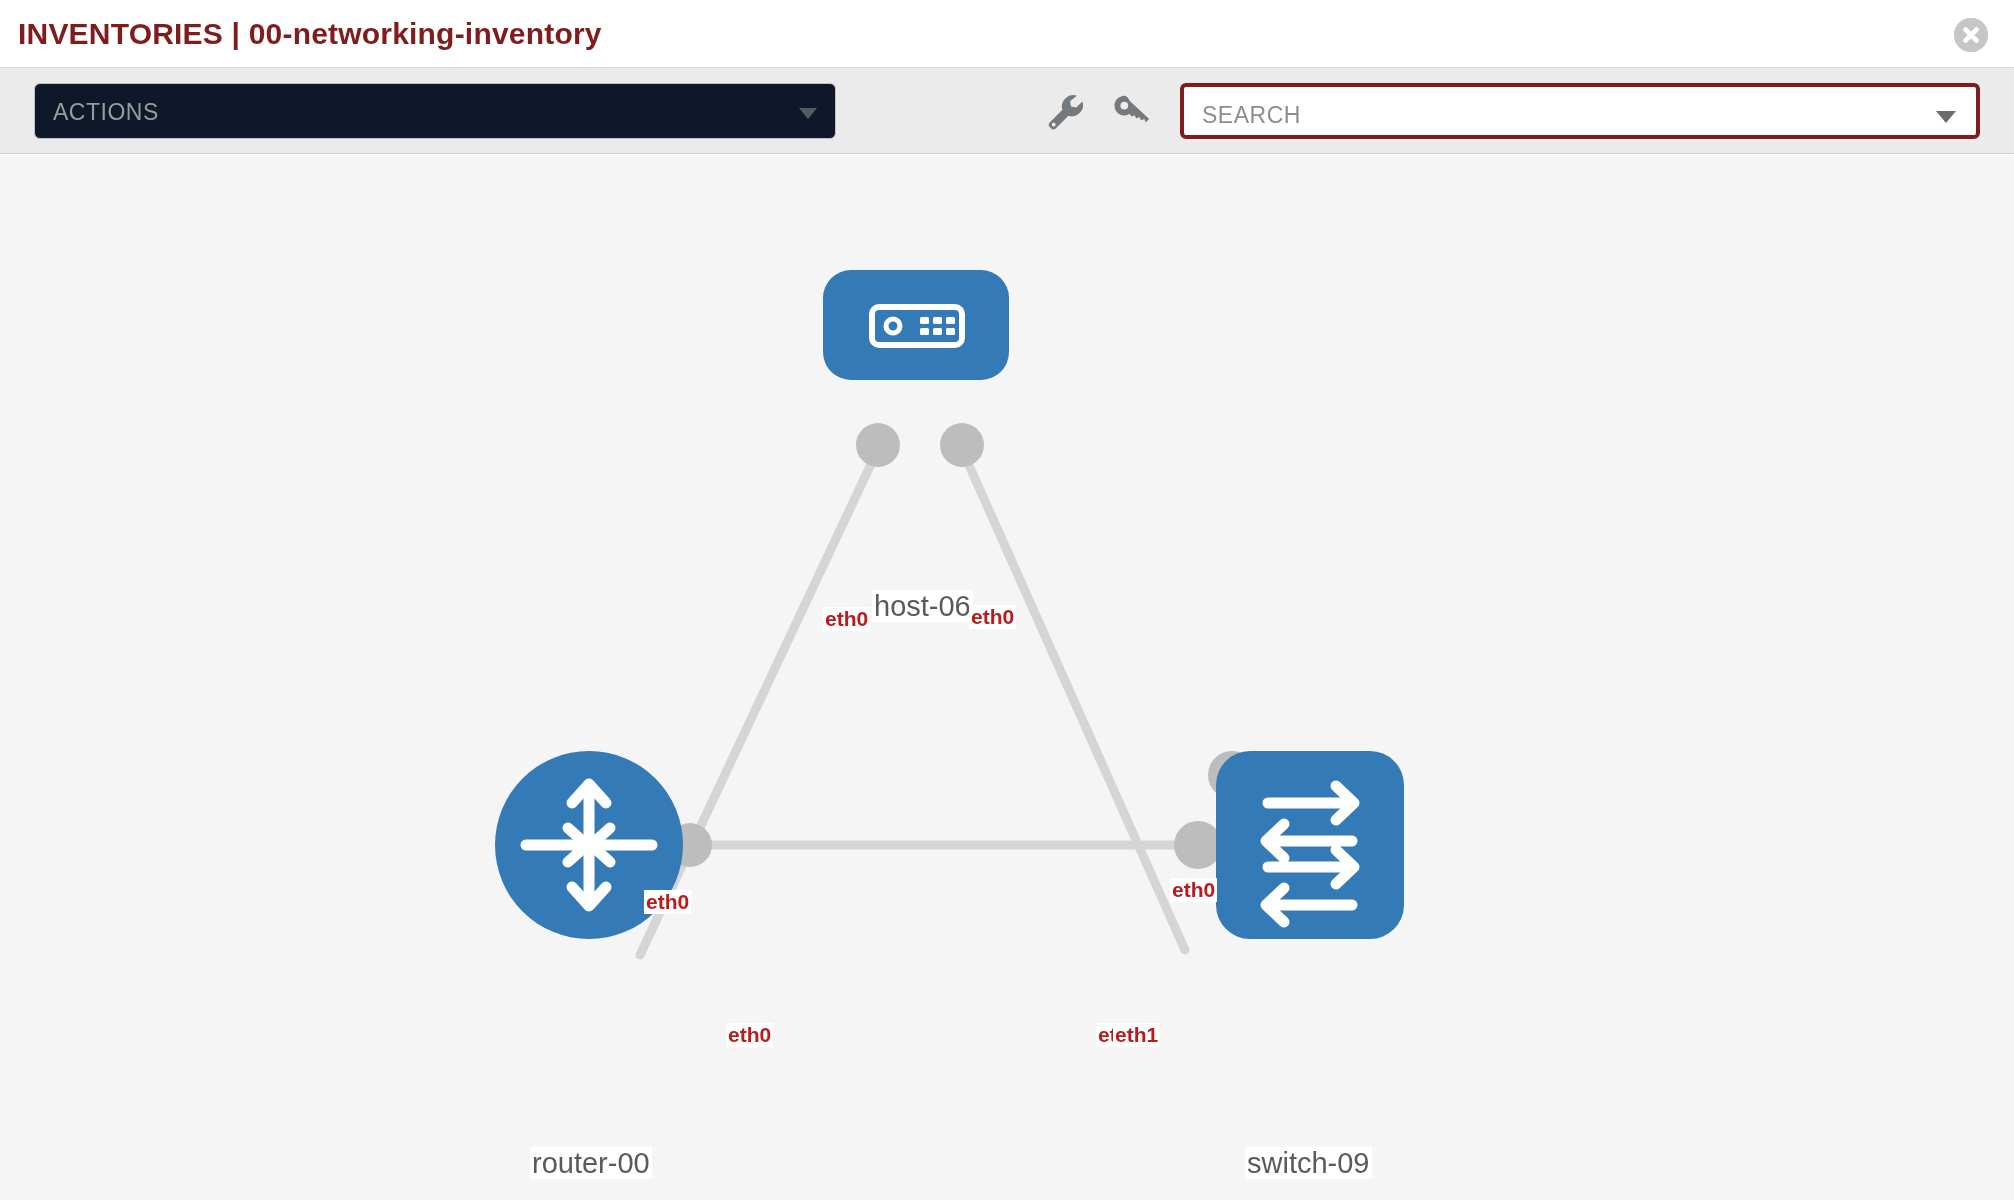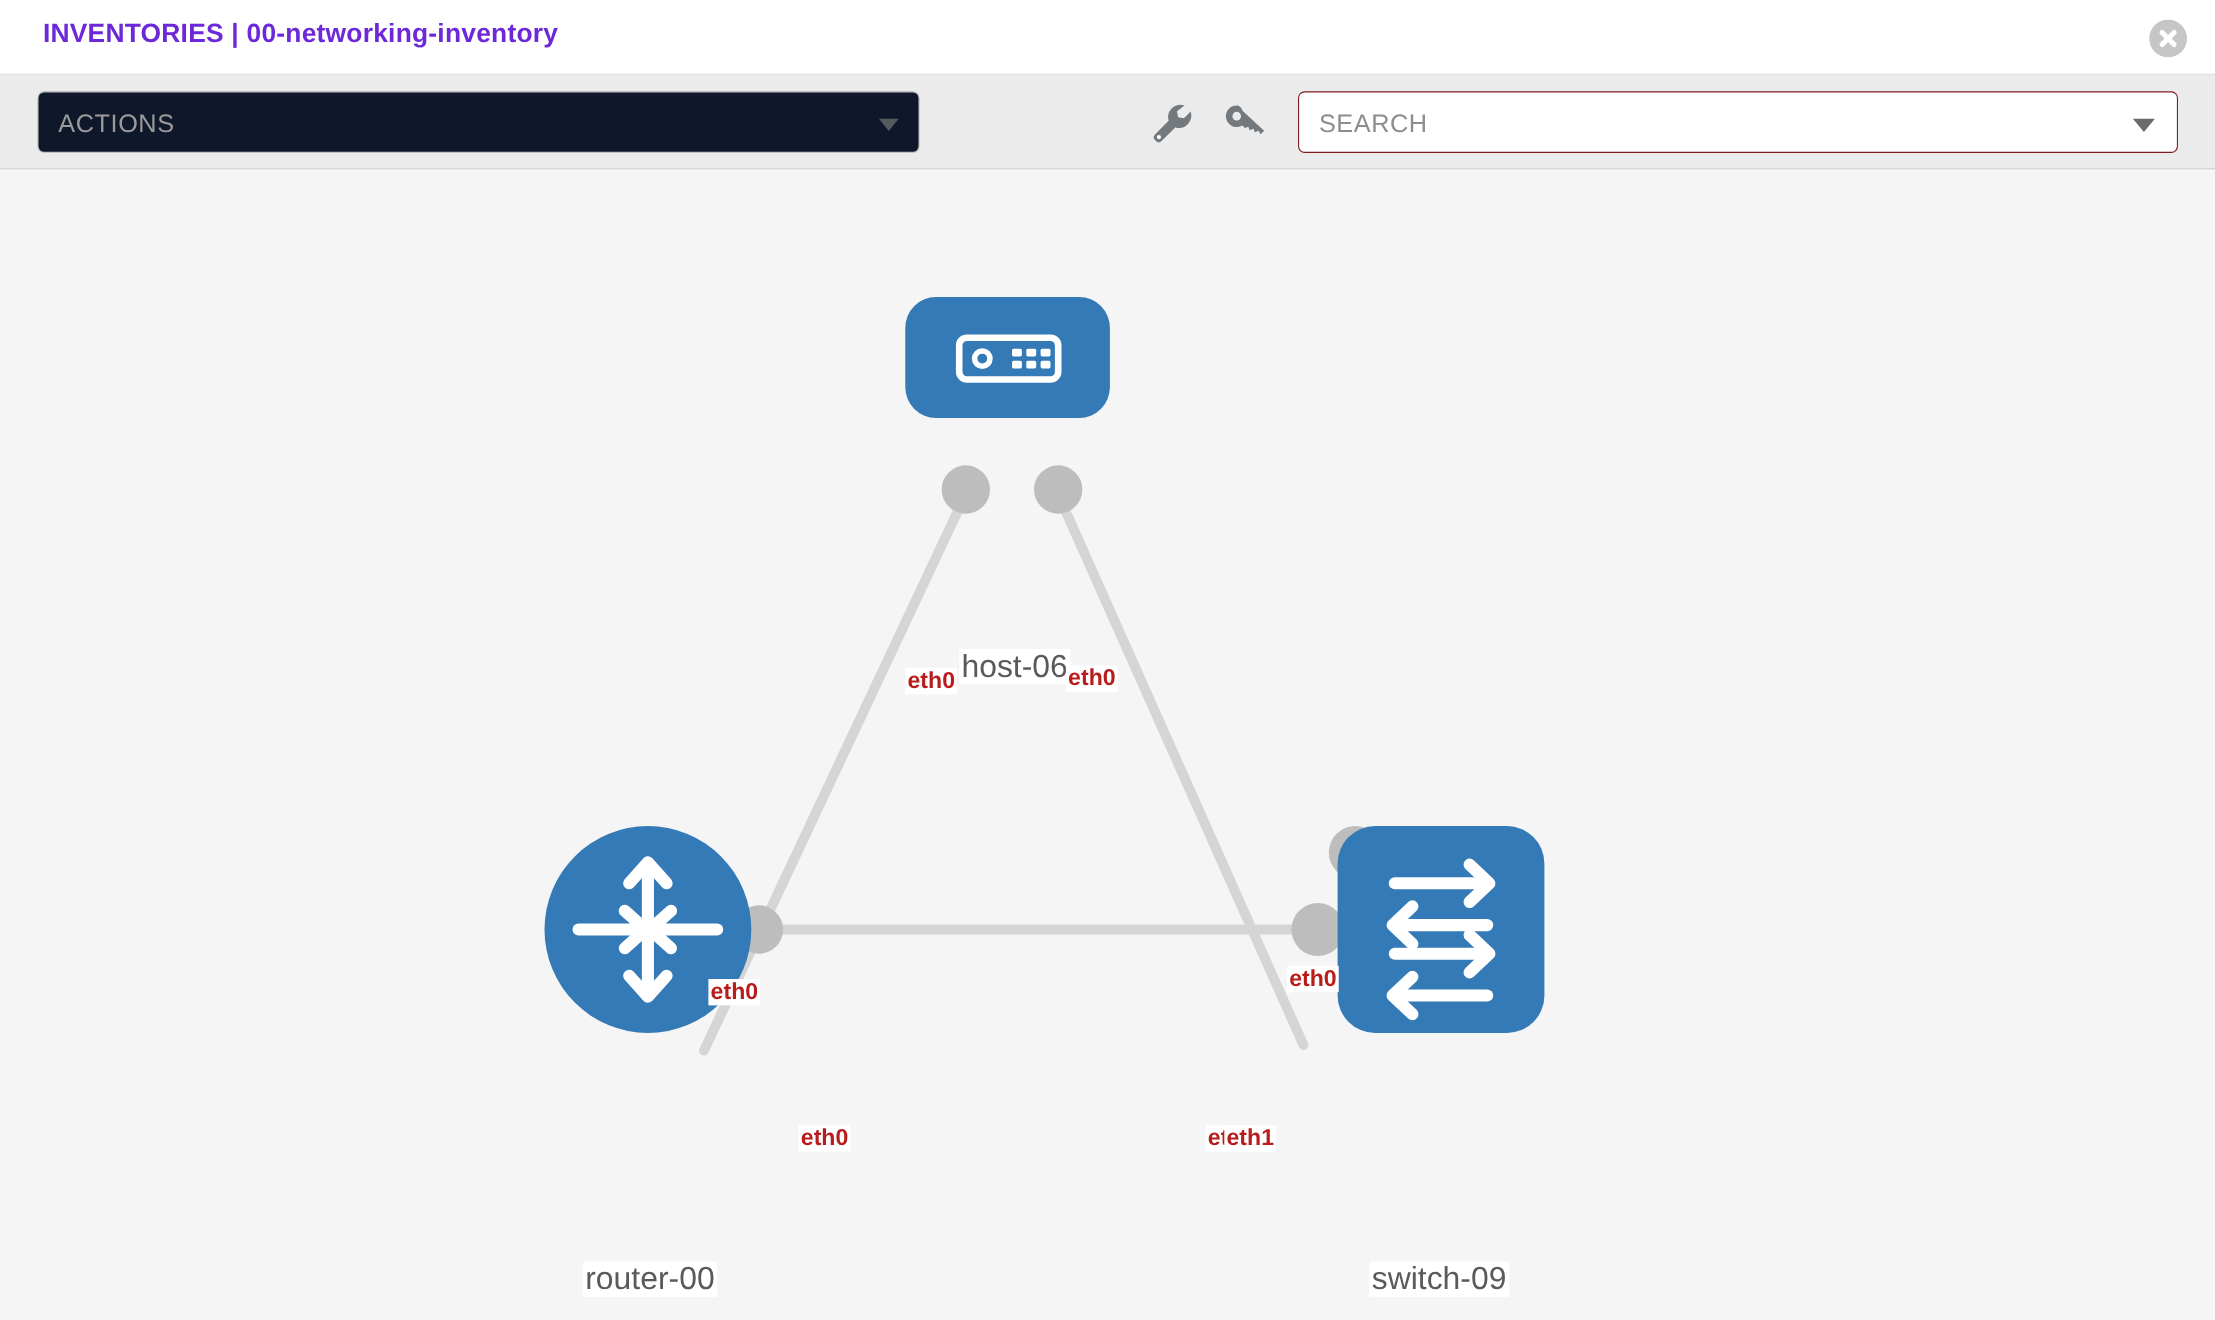--- a/index.html
+++ b/index.html
@@ -11,23 +11,23 @@
   }
   #app { position: relative; width: 2014px; height: 1200px; }
 
   
   .titlebar {
     position: absolute; left: 0; top: 0; width: 2014px; height: 68px;
     background: #ffffff;
     border-bottom: 1px solid #d7d7d7;
   }
   .title-text {
-    position: absolute; left: 39px; top: 17px;
-    font-size: 24px; font-weight: bold; letter-spacing: 0.2px;
-    color: #6d28d9; white-space: nowrap;
+    position: absolute; left: 18px; top: 17px;
+    font-size: 30px; font-weight: bold; letter-spacing: 0.2px;
+    color: #7f1d1d; white-space: nowrap;
   }
   .close-btn {
     position: absolute; right: 26px; top: 18px;
     width: 34px; height: 34px; border-radius: 50%;
     background: #c6c6c6; cursor: pointer;
   }
   .close-btn svg { display: block; }
 
   
   .toolbar {
@@ -58,21 +58,21 @@
     position: absolute; top: 22px;
     width: 42px; height: 42px; cursor: pointer;
   }
   .tool-icon.wrench { left: 1043px; }
   .tool-icon.key    { left: 1110px; }
 
   .search-select {
     position: absolute; left: 1180px; top: 15px;
     width: 800px; height: 56px;
     background: #ffffff;
-    border: 1px solid #7f1d1d;
+    border: 4px solid #7f1d1d;
     border-radius: 6px;
     cursor: text;
   }
   .search-label {
     position: absolute; left: 18px; top: 15px;
     font-size: 23px; color: #8d8d8d; letter-spacing: 0.5px;
   }
   .search-caret {
     position: absolute; right: 20px; top: 24px;
     width: 0; height: 0;

